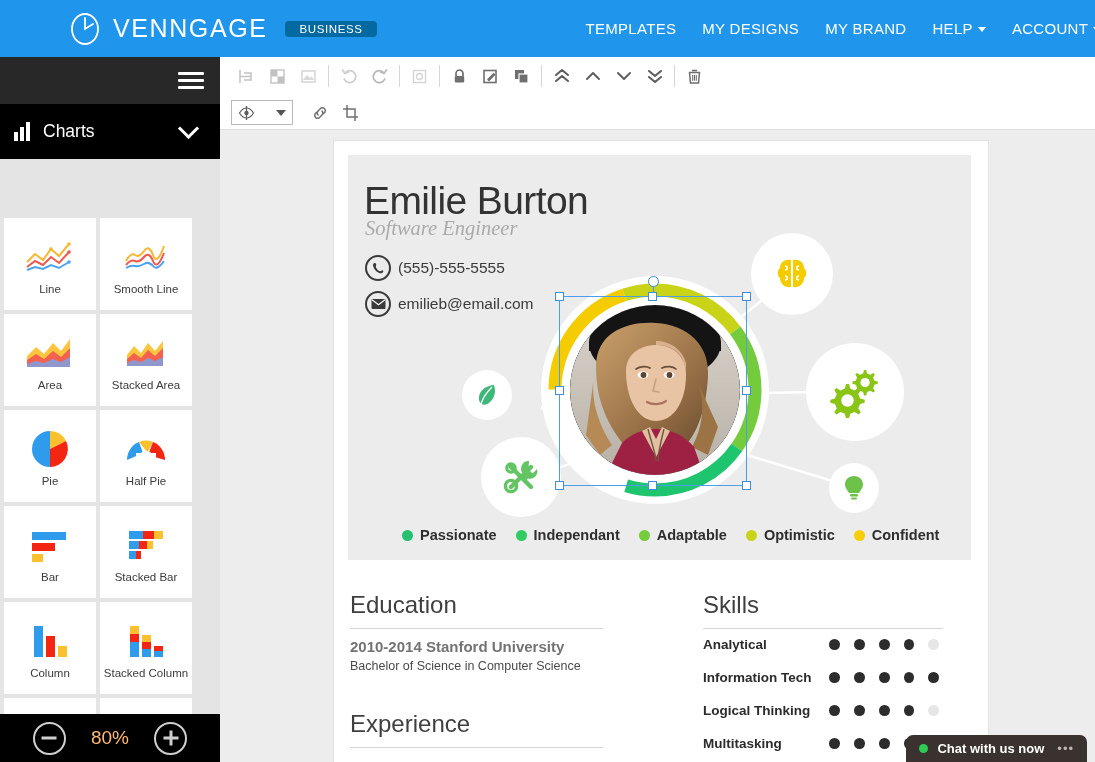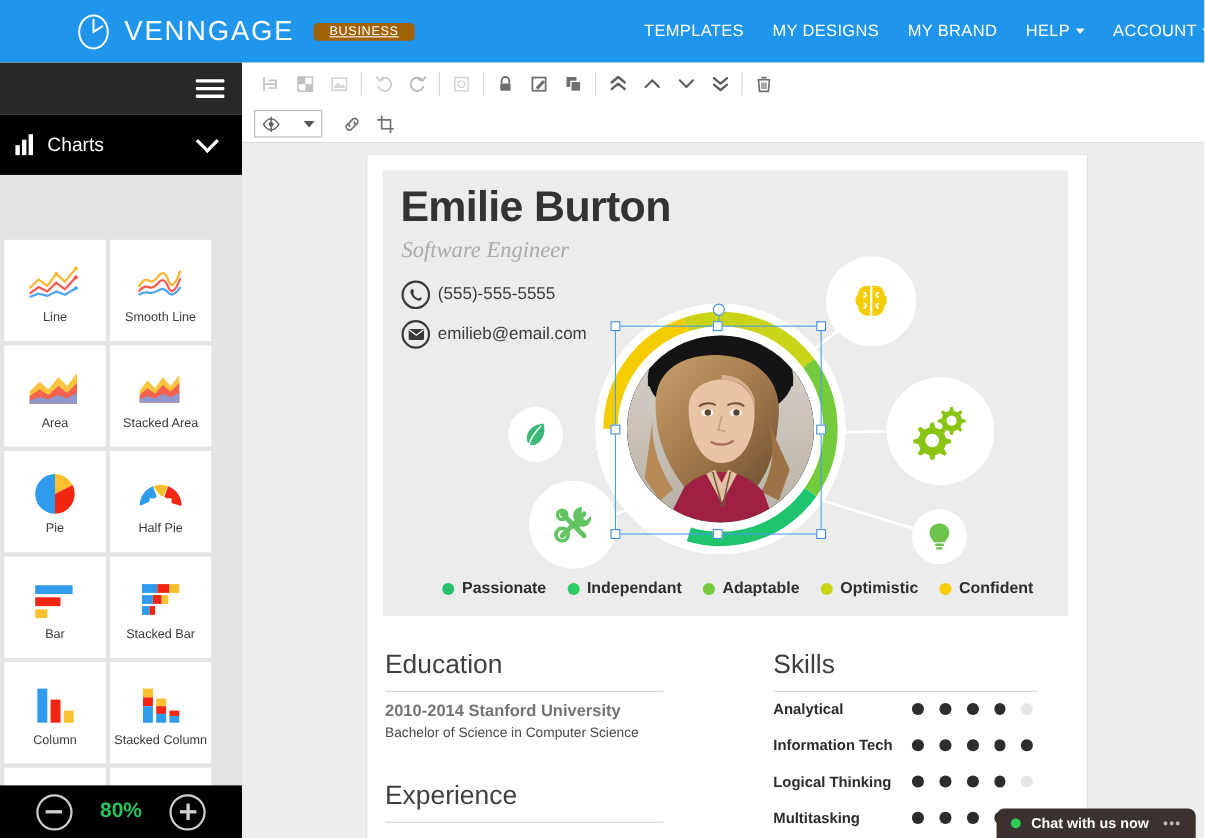--- a/index.html
+++ b/index.html
@@ -17,23 +17,23 @@
     background: #1f95eb;
     display: flex; align-items: center;
   }
   .logo-wrap { display: flex; align-items: center; margin-left: 68px; }
   .logo-mark { width: 34px; height: 34px; }
   .logo-text {
     color: #ffffff; font-size: 25px; letter-spacing: 1.6px;
     margin-left: 11px; font-weight: 400;
   }
   .biz-badge {
-    margin-left: 17px; background: #a16207; color: #fff;
+    margin-left: 17px; background: #0369a1; color: #fff;
     font-size: 11.5px; letter-spacing: .6px;
-    padding: 2px 15px; border-radius: 4px; text-decoration: underline;
+    padding: 2px 15px; border-radius: 4px;
   }
   #topnav-links {
     display: flex; align-items: center; margin-left: 208px; gap: 26px;
   }
   .nav-link {
     color: #ffffff; font-size: 15px; letter-spacing: .3px;
     cursor: pointer; white-space: nowrap;
   }
   .nav-link .caret {
     display: inline-block; margin-left: 5px;
@@ -99,21 +99,21 @@
   .zoom-btn {
     width: 33px; height: 33px; border-radius: 50%;
     border: 2px solid #cfcfcf; position: relative; cursor: pointer;
   }
   .zoom-btn::before, .zoom-btn::after {
     content: ""; position: absolute; background: #cfcfcf;
     left: 50%; top: 50%; transform: translate(-50%,-50%);
   }
   .zoom-btn::before { width: 15px; height: 3px; }
   .zoom-btn.plus::after { width: 3px; height: 15px; }
-  #zoom-val { color: #22c55e; font-size: 19px; font-weight: bold; }
+  #zoom-val { color: #fdba74; font-size: 19px; font-weight: normal; }
 
   
   #toolbar {
     position: absolute; left: 220px; top: 57px; width: 875px; height: 73px;
     background: #ffffff; border-bottom: 1px solid #dcdcdc;
   }
   #tb-row1 { position: absolute; left: 0; top: 0; height: 38px; display: flex; align-items: center; }
   #tb-row2 { position: absolute; left: 0; top: 38px; height: 35px; display: flex; align-items: center; }
   .tb-item {
     width: 31px; height: 30px; display: flex; align-items: center;
@@ -152,22 +152,22 @@
   #canvas {
     position: absolute; left: 114px; top: 11px;
     width: 654px; height: 640px; background: #ffffff;
     box-shadow: 0 0 0 1px #e2e2e2;
   }
   #resume-hero {
     position: absolute; left: 14px; top: 14px;
     width: 623px; height: 405px; background: #ececec;
   }
   #name {
-    position: absolute; left: 16px; top: 12px;
-    font-size: 39px; font-weight: bold; color: #333333;
+    position: absolute; left: 16px; top: 24px;
+    font-size: 39px; font-weight: normal; color: #333333;
     letter-spacing: -0.6px;
   }
   #title {
     position: absolute; left: 17px; top: 62px;
     font-size: 20.5px; color: #aaaaaa;
     font-family: "Liberation Serif", serif; font-style: italic;
   }
   .contact-row {
     position: absolute; left: 17px; display: flex; align-items: center;
   }

